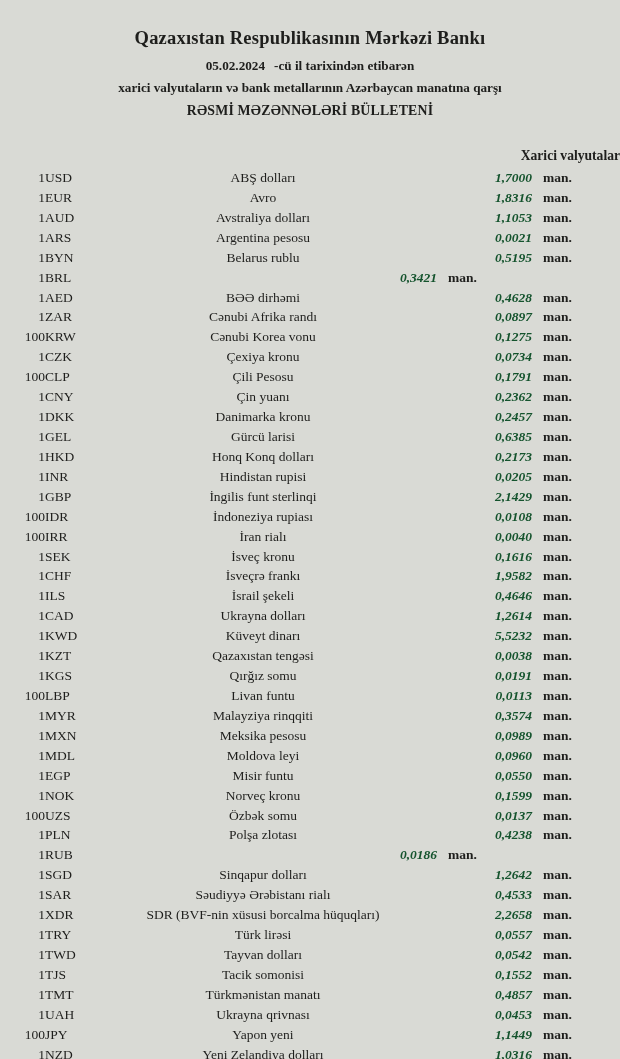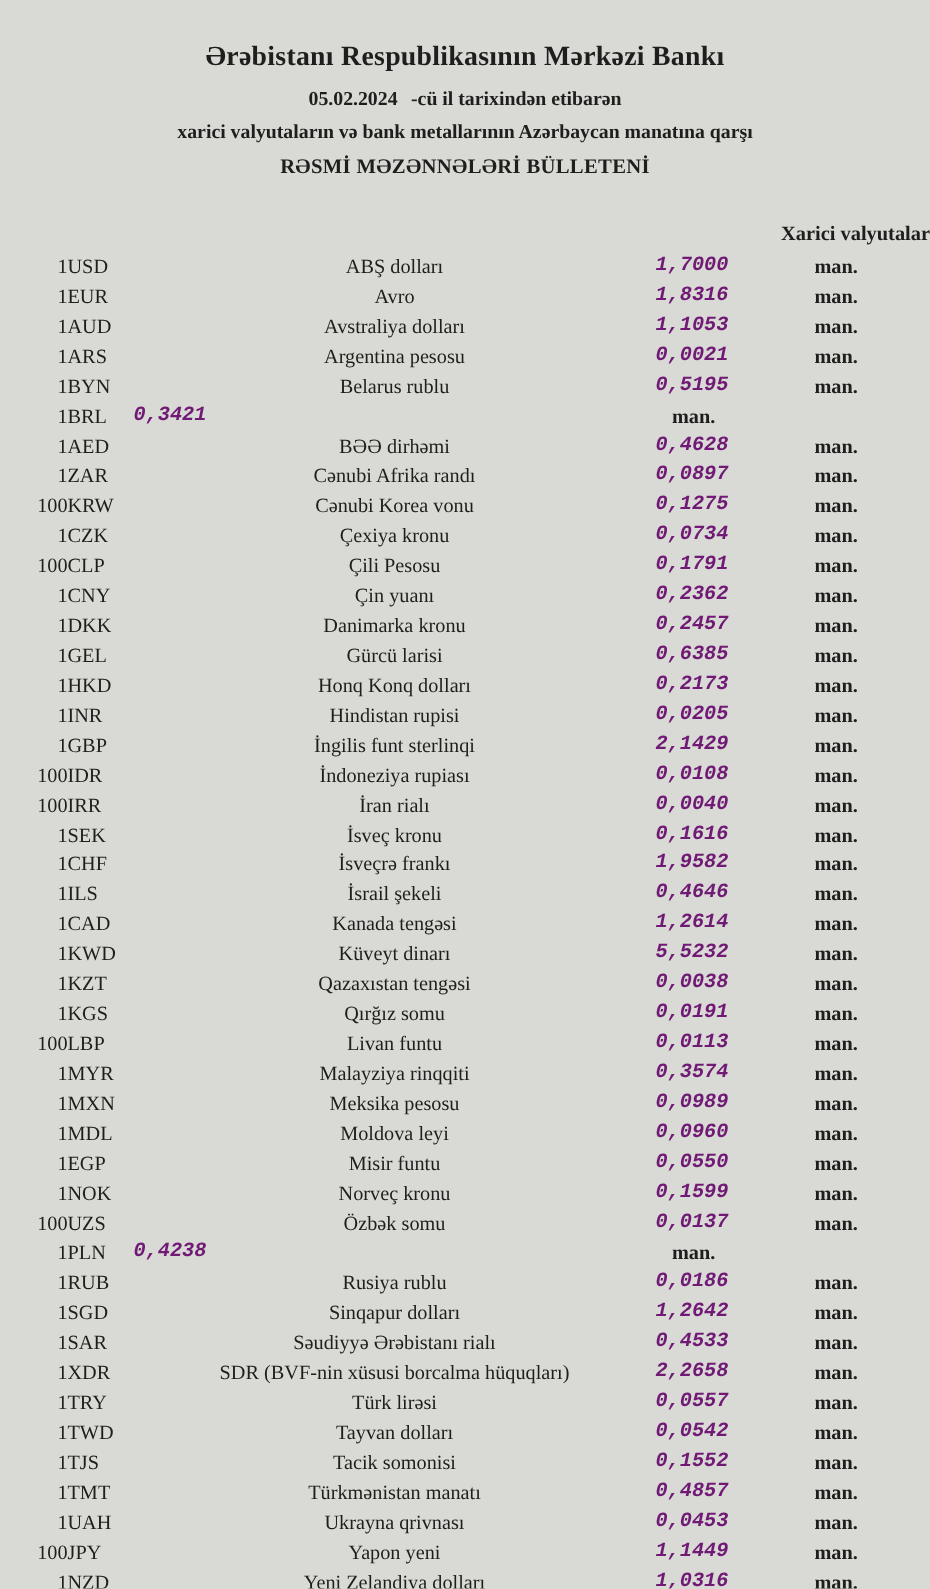--- a/index.html
+++ b/index.html
@@ -76,38 +76,38 @@
   }
   .cell-code {
     text-align: left;
   }
   .cell-name {
     text-align: center;
     white-space: nowrap;
     overflow: hidden;
   }
   .cell-rate {
+    text-align: right;
     font-weight: bold;
     font-style: italic;
-    color: #701a75;
-    font-family: Liberation Mono, monospace;
+    color: #14532d;
   }
   .cell-unit {
     text-align: left;
     padding-left: 11px;
     font-weight: bold;
   }
 </style>
 </head>
 <body>
 
 <div class="page">
 
   <header class="doc-header">
-    <h1 class="bank-title">Ərəbistanı Respublikasının Mərkəzi Bankı</h1>
+    <h1 class="bank-title">Qazaxıstan Respublikasının Mərkəzi Bankı</h1>
 
     <div class="date-line">
       <span>05.02.2024</span><span class="date-suffix">-cü il tarixindən etibarən</span>
     </div>
 
     <div class="subtitle-line">xarici valyutaların və bank metallarının Azərbaycan manatına qarşı</div>
 
     <div class="bulletin-title">RƏSMİ MƏZƏNNƏLƏRİ BÜLLETENİ</div>
   </header>
 
@@ -285,21 +285,21 @@
     <span class="cell-qty">1</span>
     <span class="cell-code">ILS</span>
     <span class="cell-name">İsrail şekeli</span>
     <span class="cell-rate">0,4646</span>
     <span class="cell-unit">man.</span>
   </div>
 
   <div class="currency-row">
     <span class="cell-qty">1</span>
     <span class="cell-code">CAD</span>
-    <span class="cell-name">Kanada tengəsi</span>
+    <span class="cell-name">Ukrayna dolları</span>
     <span class="cell-rate">1,2614</span>
     <span class="cell-unit">man.</span>
   </div>
 
   <div class="currency-row">
     <span class="cell-qty">1</span>
     <span class="cell-code">KWD</span>
     <span class="cell-name">Küveyt dinarı</span>
     <span class="cell-rate">5,5232</span>
     <span class="cell-unit">man.</span>
@@ -373,28 +373,28 @@
     <span class="cell-qty">100</span>
     <span class="cell-code">UZS</span>
     <span class="cell-name">Özbək somu</span>
     <span class="cell-rate">0,0137</span>
     <span class="cell-unit">man.</span>
   </div>
 
   <div class="currency-row">
     <span class="cell-qty">1</span>
     <span class="cell-code">PLN</span>
+    <span class="cell-name">Polşa zlotası</span>
     <span class="cell-rate">0,4238</span>
     <span class="cell-unit">man.</span>
   </div>
 
   <div class="currency-row">
     <span class="cell-qty">1</span>
     <span class="cell-code">RUB</span>
-    <span class="cell-name">Rusiya rublu</span>
     <span class="cell-rate">0,0186</span>
     <span class="cell-unit">man.</span>
   </div>
 
   <div class="currency-row">
     <span class="cell-qty">1</span>
     <span class="cell-code">SGD</span>
     <span class="cell-name">Sinqapur dolları</span>
     <span class="cell-rate">1,2642</span>
     <span class="cell-unit">man.</span>

